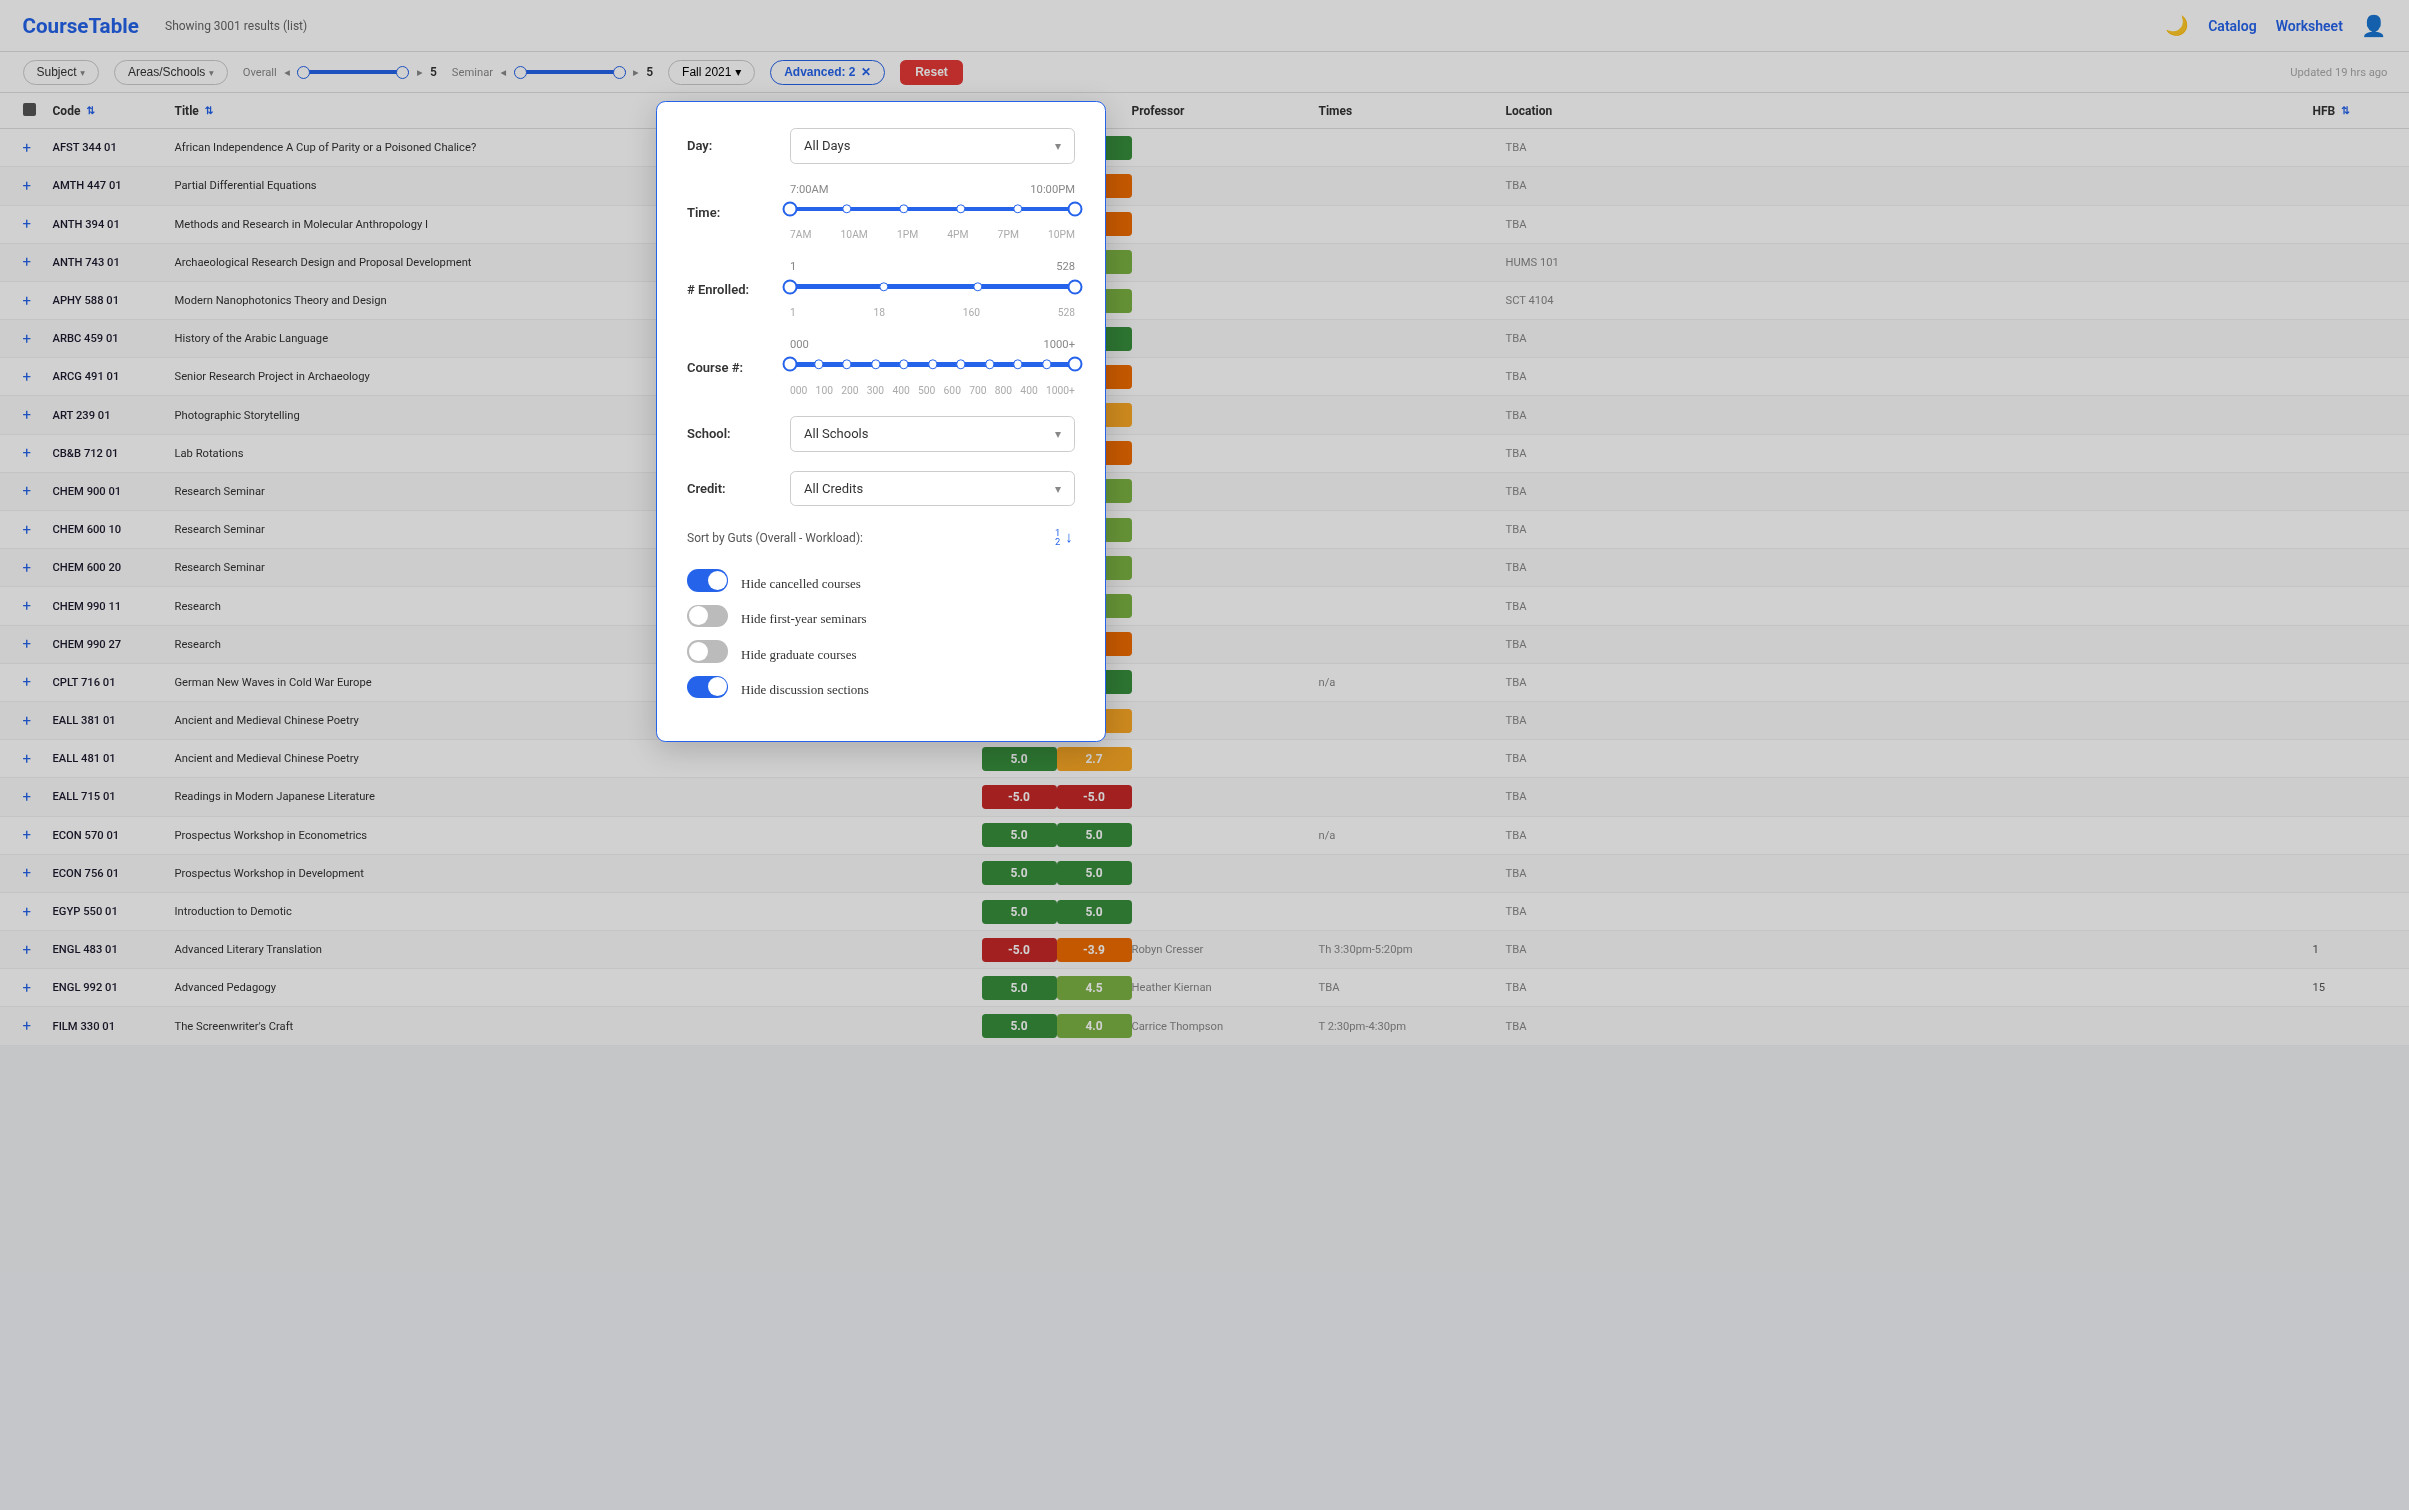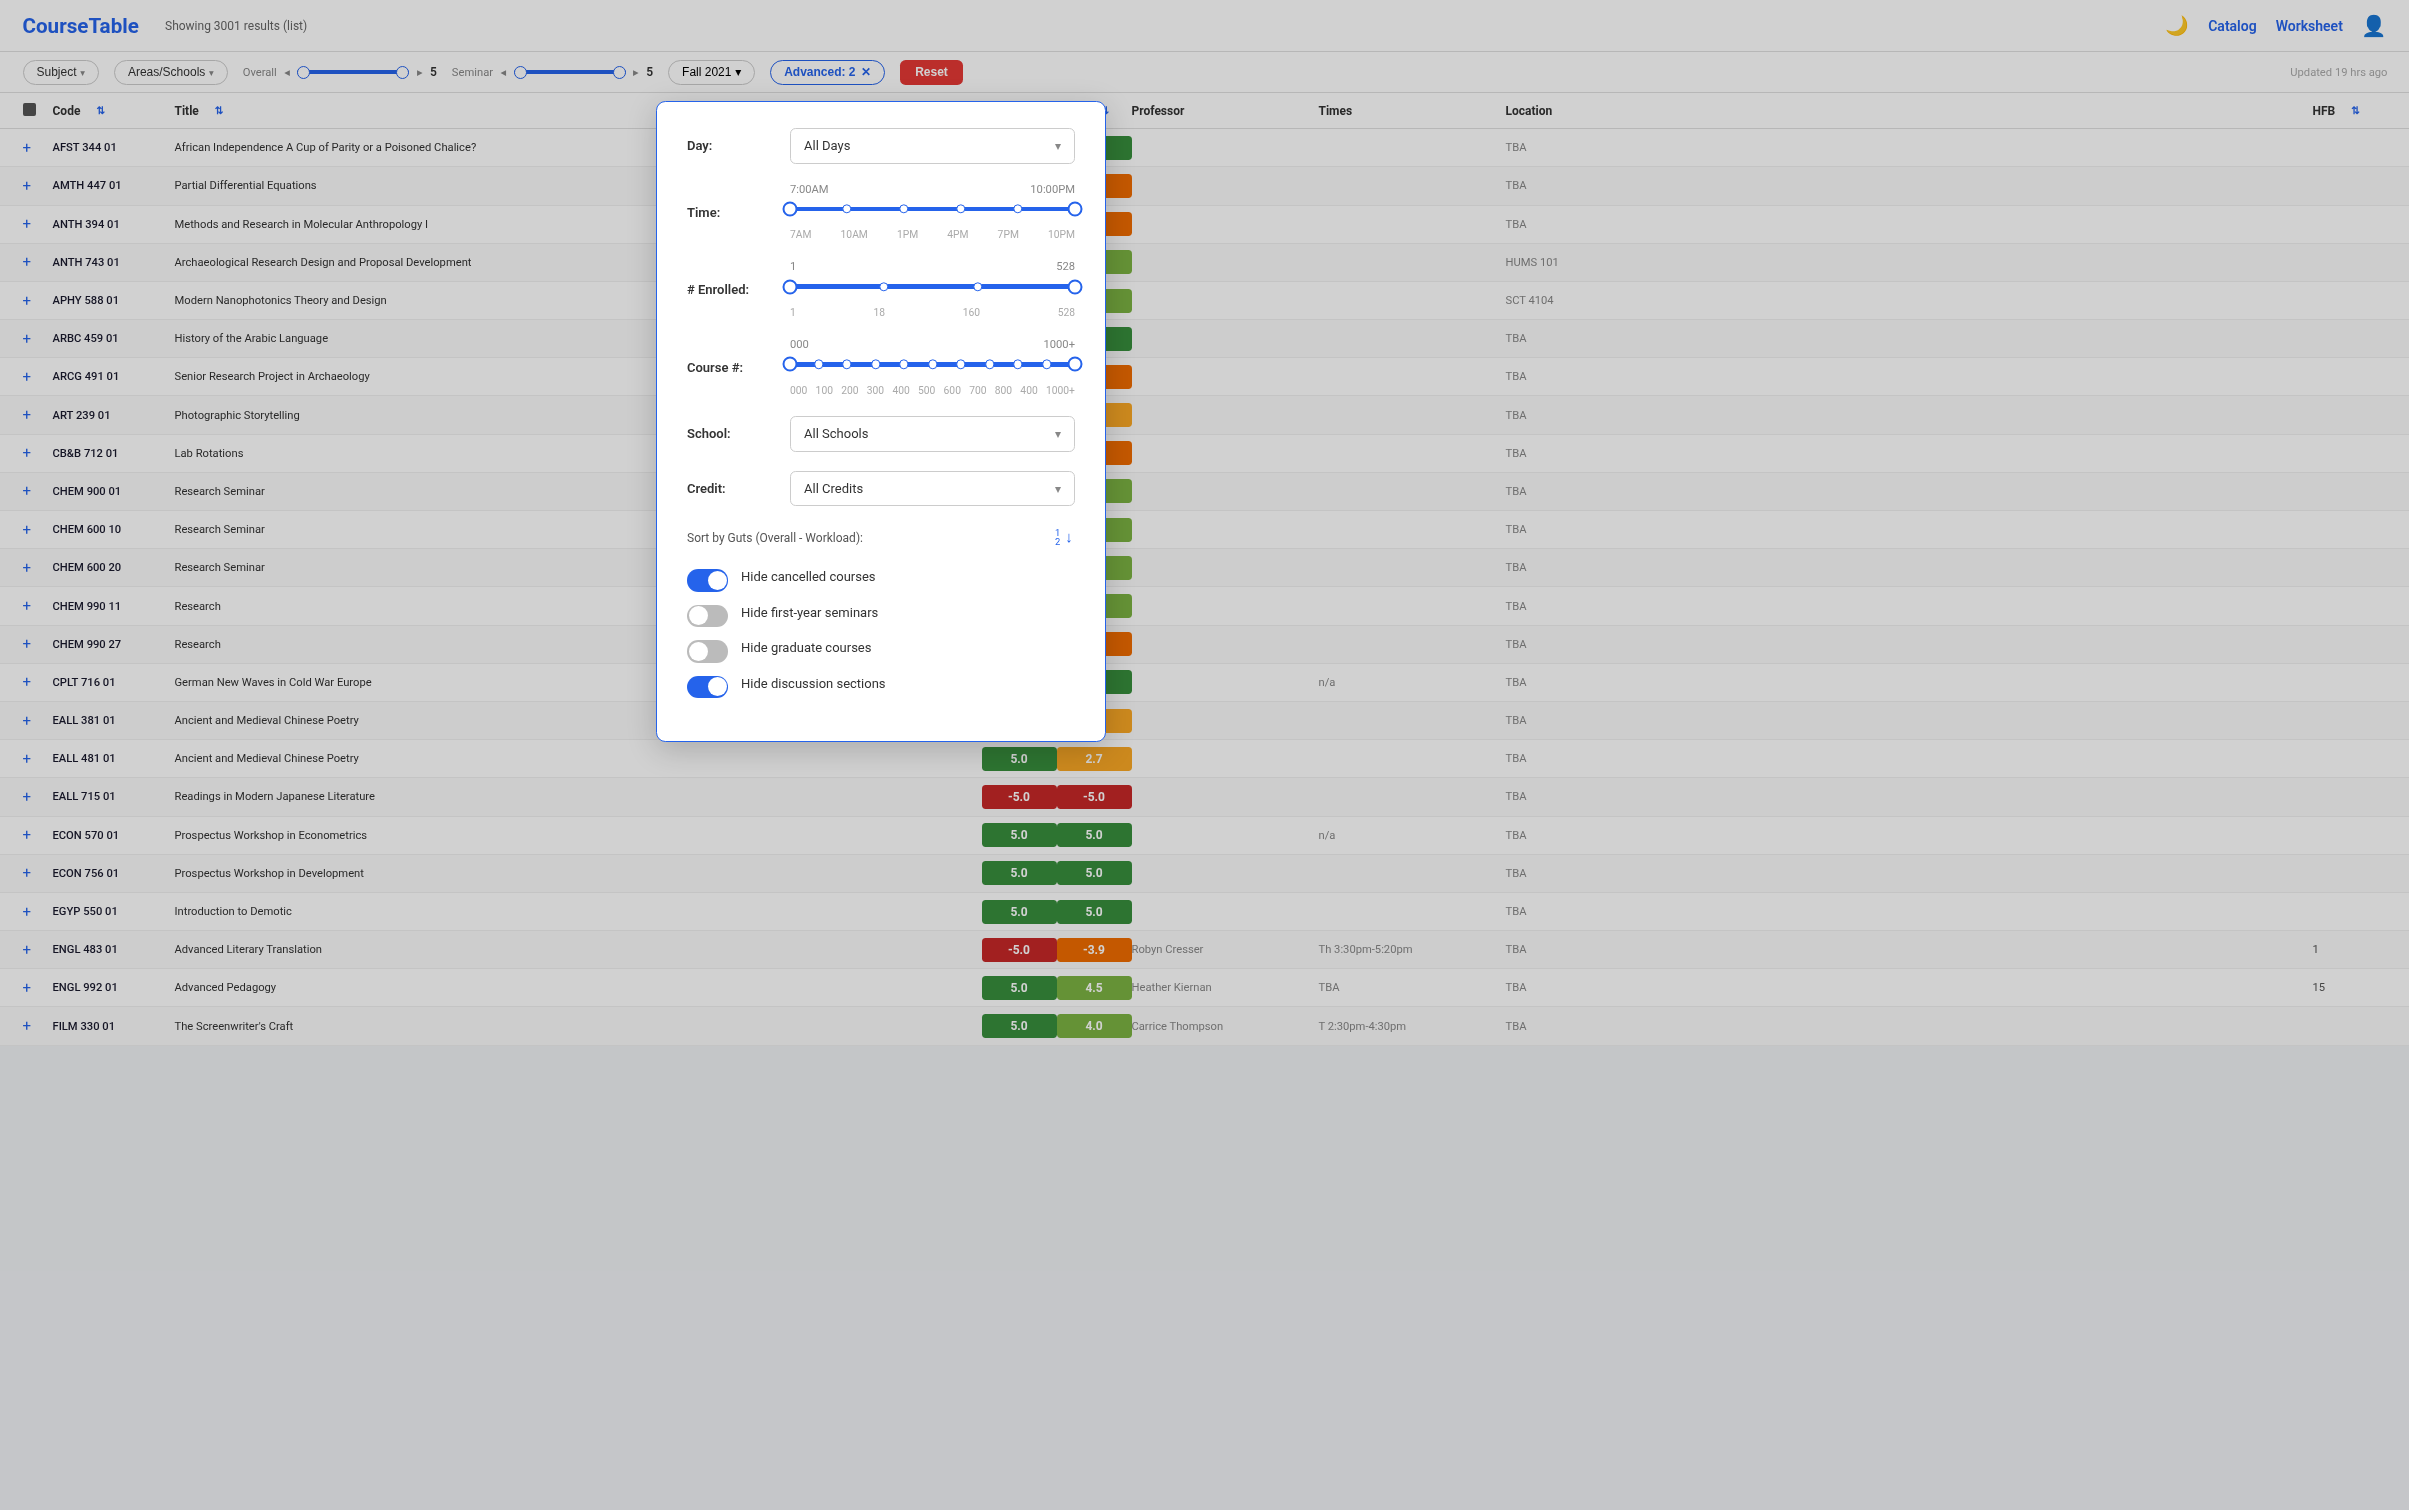--- a/index.html
+++ b/index.html
@@ -170,21 +170,21 @@
       padding: 9.4px 22.5px;
       border-bottom: 1.9px solid #e0e0e0;
       font-size: 12px;
       font-weight: 700;
       color: #333;
       background: #fff;
     }
     .col-header {
       display: flex;
       align-items: center;
-      gap: 16px;
+      gap: 6px;
     }
     .sort-icon { color: #2563eb; font-size: 10.3px; }
     .table-row {
       display: grid;
       grid-template-columns: 30px 122px 1fr 75px 75px 187px 187px 1fr 75px;
       align-items: center;
       padding: 6.6px 22.5px;
       border-bottom: 0.9px solid #f0f0f0;
       font-size: 11.2px;
       color: #333;
@@ -313,23 +313,24 @@
       justify-content: space-between;
       margin-bottom: 19px;
       margin-top: 3.7px;
     }
     .sort-label { font-size: 12px; color: #555; }
     .sort-icon-btn { font-size: 17px; color: #2563eb; cursor: pointer; }
 
     
     .toggle-row {
       display: flex;
-      align-items: flex-start;
+      align-items: flex-end;
       gap: 13px;
       margin-bottom: 13px;
+      font-family: Liberation Serif, serif;
     }
     .toggle {
       width: 41px;
       height: 22.5px;
       border-radius: 11.2px;
       position: relative;
       cursor: pointer;
       flex-shrink: 0;
     }
     .toggle.on { background: #2563eb; }

